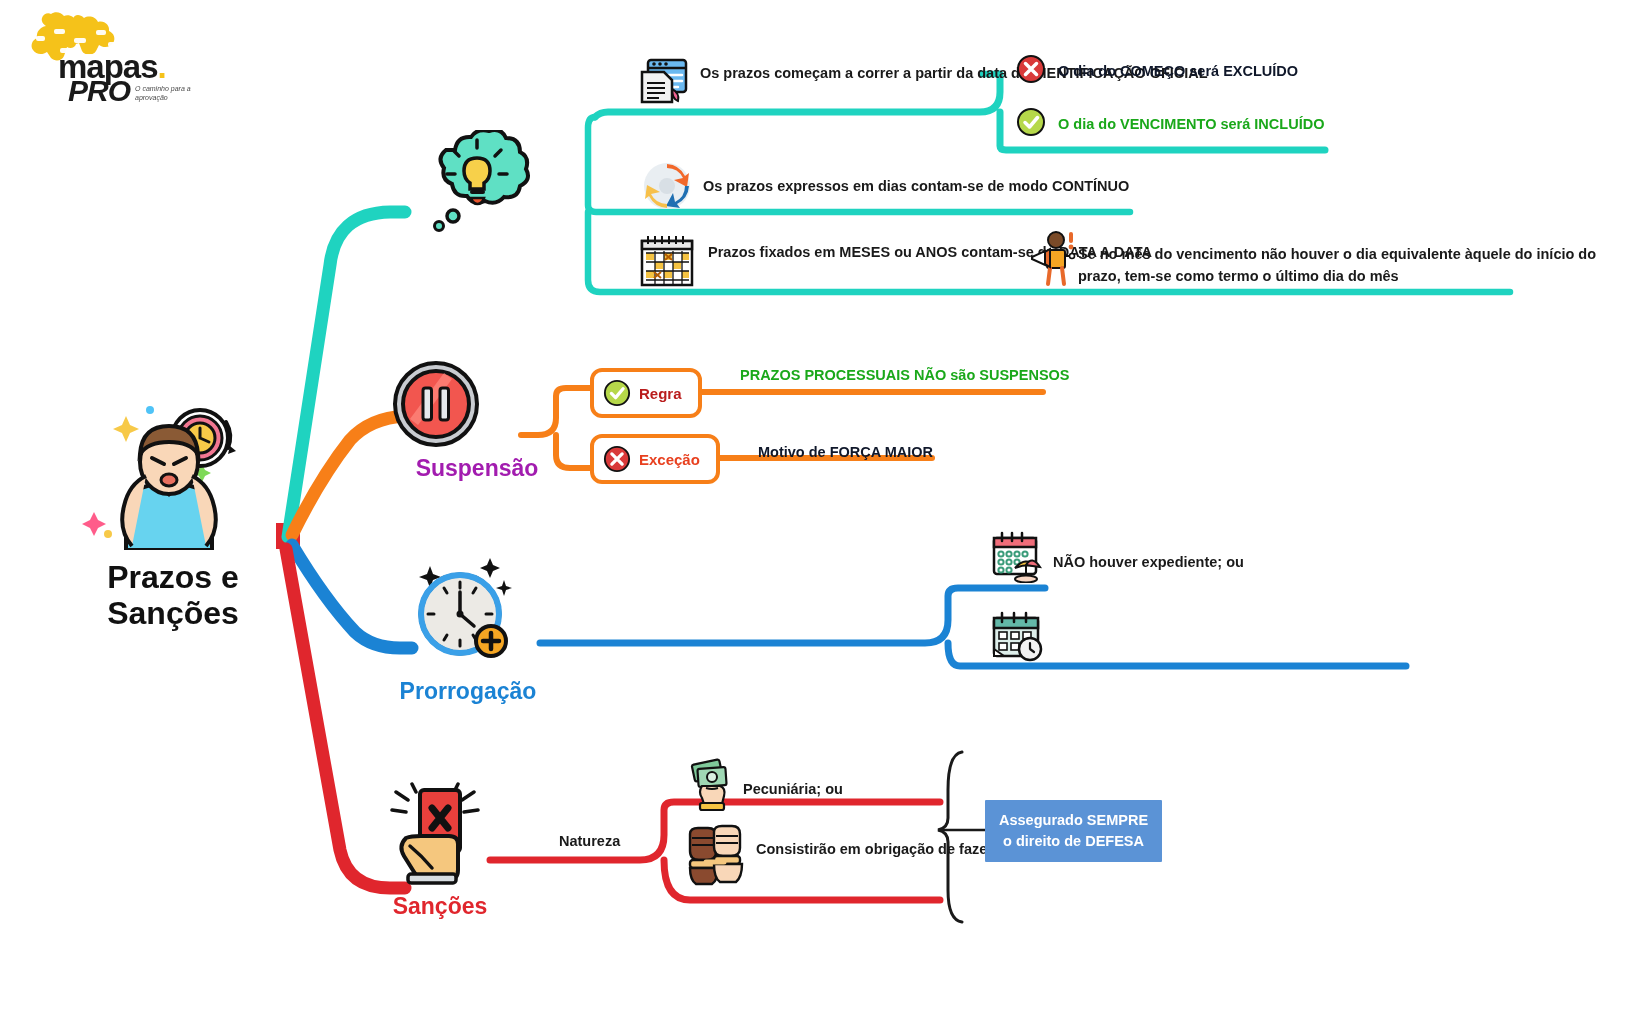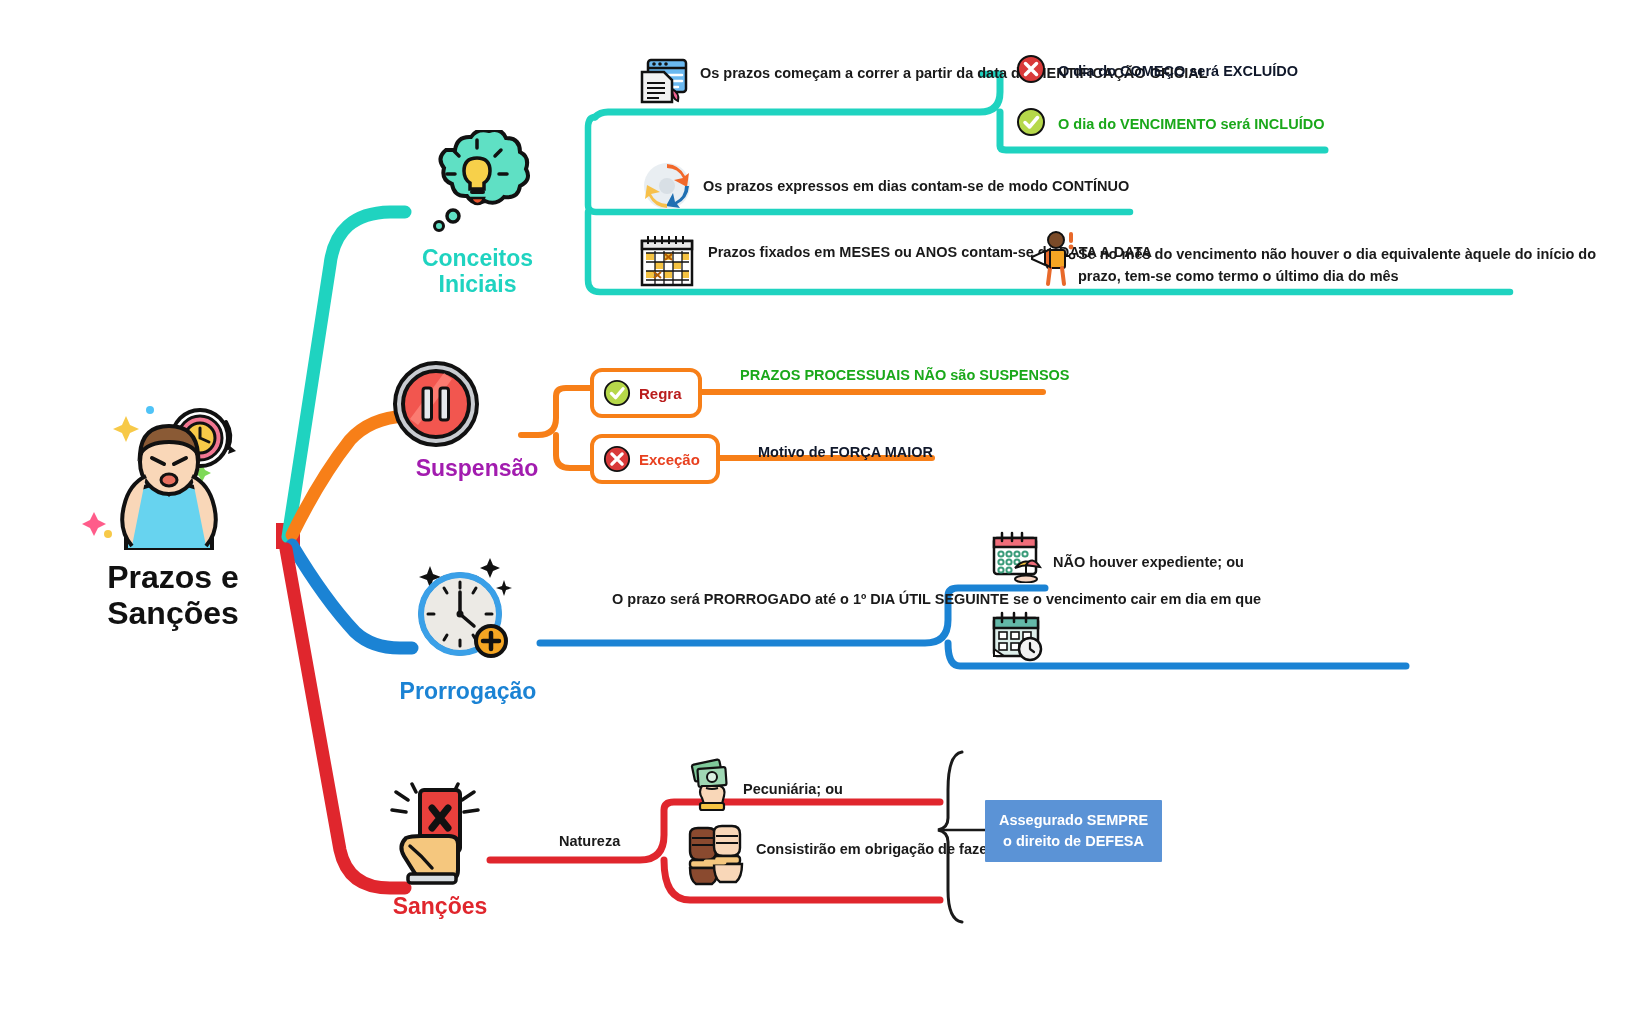--- a/index.html
+++ b/index.html
@@ -70,20 +70,38 @@
     <path d="M292 545 Q325 600 355 632 Q372 648 400 648 L412 648" fill="none" stroke="#1b83d4" stroke-width="13" stroke-linecap="round"></path>
     <path d="M540 643 L925 643 Q948 643 948 620 L948 596 Q948 588 958 588 L1045 588 M948 643 Q948 666 960 666 L1406 666" fill="none" stroke="#1b83d4" stroke-width="7" stroke-linecap="round"></path>
 
     <path d="M286 549 L340 850 Q348 888 390 888 L405 888" fill="none" stroke="#e0262d" stroke-width="13" stroke-linecap="round"></path>
     <path d="M490 860 L640 860 Q664 860 664 835 L664 810 Q664 802 674 802 L940 802 M664 860 Q664 900 690 900 L940 900" fill="none" stroke="#e0262d" stroke-width="7" stroke-linecap="round"></path>
 
     <path d="M962 752 Q948 754 948 790 L948 818 Q948 828 938 830 Q948 832 948 842 L948 890 Q948 920 962 922" fill="none" stroke="#1a1a1a" stroke-width="3" stroke-linecap="round"></path>
     <path d="M938 830 L986 830" fill="none" stroke="#1a1a1a" stroke-width="2.5"></path>
   </svg>
 
+  <div class="node" id="logo">
+    <svg class="brain" width="120" height="62" viewBox="0 0 120 62">
+      <g fill="#f5c21a">
+        <path d="M22 18c-6 1-10 6-9 12-5 2-7 8-4 12 3 5 10 5 14 2l4 6c4 4 11 3 13-2l3-9c3 2 8 1 9-3l2-8c4 1 8-2 8-6 1-6-5-10-10-8-1-5-7-8-12-6-3-4-9-5-13-2-3-2-8 0-9 4-1 3 1 6 4 8z"></path>
+        <path d="M60 10c5-3 12-1 14 4 6-2 12 3 11 9 5 2 7 8 4 12-3 5-10 5-14 2l-3 6c-3 5-11 5-14 0l-3-8c-4 2-9-1-9-5l-1-7c-4 0-7-4-6-8 1-4 6-6 10-4 1-4 6-6 11-1z"></path>
+        <rect x="12" y="28" width="9" height="5" rx="2" fill="#ffffff" opacity="0.95"></rect>
+        <rect x="30" y="21" width="11" height="5" rx="2" fill="#ffffff" opacity="0.95"></rect>
+        <rect x="50" y="30" width="12" height="5" rx="2" fill="#ffffff" opacity="0.95"></rect>
+        <rect x="72" y="22" width="10" height="5" rx="2" fill="#ffffff" opacity="0.95"></rect>
+        <rect x="84" y="34" width="10" height="5" rx="2" fill="#ffffff" opacity="0.95"></rect>
+        <rect x="36" y="40" width="12" height="5" rx="2" fill="#ffffff" opacity="0.95"></rect>
+        <rect x="60" y="46" width="10" height="5" rx="2" fill="#ffffff" opacity="0.95"></rect>
+      </g>
+    </svg>
+    <div class="wordmark"><span>mapas</span><span class="dot">.</span></div>
+    <div class="pro">PRO</div>
+    <div class="tag">O caminho para a aprovação</div>
+  </div>
 
   <div class="node" id="central">
     <svg width="190" height="150" viewBox="0 0 190 150">
 
       <path d="M48 16 l4 9 9 4 -9 4 -4 9 -4 -9 -9 -4 9 -4z" fill="#f7c948"></path>
       <circle cx="72" cy="10" r="4" fill="#4fc3f7"></circle>
       <path d="M124 64 l3 6 6 3 -6 3 -3 6 -3 -6 -6 -3 6 -3z" fill="#7ed957"></path>
       <path d="M16 112 l4 8 8 4 -8 4 -4 8 -4 -8 -8 -4 8 -4z" fill="#ff5c8a"></path>
       <circle cx="30" cy="134" r="4" fill="#f7c948"></circle>
 
@@ -113,22 +131,20 @@
     <svg width="105" height="105" viewBox="0 0 105 105">
       <path d="M30 20 q2 -14 16 -13 q6 -9 18 -6 q12 -4 17 7 q14 0 14 14 q10 5 6 17 q6 11 -6 17 q-2 13 -16 11 q-8 9 -19 4 q-12 5 -18 -5 q-13 1 -15 -12 q-11 -4 -8 -16 q-8 -10 2 -18z" fill="#5fe0c4" stroke="#111" stroke-width="4"></path>
       <circle cx="28" cy="86" r="6" fill="#5fe0c4" stroke="#111" stroke-width="3.5"></circle>
       <circle cx="14" cy="96" r="4.5" fill="#5fe0c4" stroke="#111" stroke-width="3"></circle>
       <path d="M52 28 q13 0 13 13 q0 8 -6 12 v6 h-14 v-6 q-6 -4 -6 -12 q0 -13 13 -13z" fill="#f7d04a" stroke="#111" stroke-width="3.5"></path>
       <rect x="45" y="60" width="15" height="4" rx="2" fill="#111"></rect>
       <path d="M46 68 h13 q-2 6 -6.5 6 q-4.5 0 -6.5 -6z" fill="#e8552d" stroke="#111" stroke-width="2.5"></path>
       <path d="M52 18 v-8 M34 26 l-6 -6 M70 26 l6 -6 M30 44 h-8 M74 44 h8" stroke="#111" stroke-width="3.5" stroke-linecap="round"></path>
     </svg>
   </div>
-  <div class="branch-label" style="left:395px;top:245px;width:165px;color:#1fd3c0;">Conceitos
-Iniciais</div>
 
   <div class="node" style="left:638px;top:55px;">
     <svg width="52" height="52" viewBox="0 0 52 52">
       <rect x="10" y="5" width="38" height="32" rx="3" fill="#6bb9f0" stroke="#111" stroke-width="2.5"></rect>
       <path d="M10 13 h38" stroke="#111" stroke-width="2.5"></path>
       <circle cx="16" cy="9" r="1.8" fill="#111"></circle>
         <circle cx="22" cy="9" r="1.8" fill="#111"></circle>
         <circle cx="28" cy="9" r="1.8" fill="#111"></circle>
       <path d="M30 20 h14 M30 26 h14 M30 32 h10" stroke="#fff" stroke-width="2.5" stroke-linecap="round"></path>
       <path d="M34 34 q8 4 6 12 q-6 -2 -6 -12z" fill="#f06292" stroke="#111" stroke-width="2"></path>
@@ -249,22 +265,20 @@
         <path d="M36 36 l3 5 M68 36 l-3 5 M36 88 l3 -5 M68 88 l-3 -5"></path>
       </g>
       <path d="M52 62 L52 40 M52 62 L66 74" stroke="#111" stroke-width="3.5" stroke-linecap="round" fill="none"></path>
       <circle cx="52" cy="62" r="3.5" fill="#111"></circle>
       <circle cx="83" cy="89" r="15" fill="#f5a623" stroke="#111" stroke-width="4"></circle>
       <path d="M83 81 v16 M75 89 h16" stroke="#111" stroke-width="4.5" stroke-linecap="round"></path>
     </svg>
   </div>
   <div class="branch-label" style="left:378px;top:678px;width:180px;color:#1b83d4;">Prorrogação</div>
 
-  <div class="leaf" style="left:612px;top:588px;">O prazo será PRORROGADO até o 1º DIA ÚTIL
-SEGUINTE se o vencimento cair em dia em que</div>
 
   <div class="node" style="left:990px;top:531px;">
     <svg width="58" height="52" viewBox="0 0 58 52">
       <rect x="4" y="7" width="42" height="36" rx="3" fill="#fff" stroke="#111" stroke-width="2.5"></rect>
       <rect x="4" y="7" width="42" height="9" fill="#ef6d7a" stroke="#111" stroke-width="2.5"></rect>
       <path d="M12 2 v8 M22 2 v8 M32 2 v8" stroke="#111" stroke-width="2.5" stroke-linecap="round"></path>
       <g fill="none" stroke="#3b9c7a" stroke-width="2">
         <circle cx="11" cy="23" r="2.6"></circle>
           <circle cx="19" cy="23" r="2.6"></circle>
           <circle cx="27" cy="23" r="2.6"></circle>

